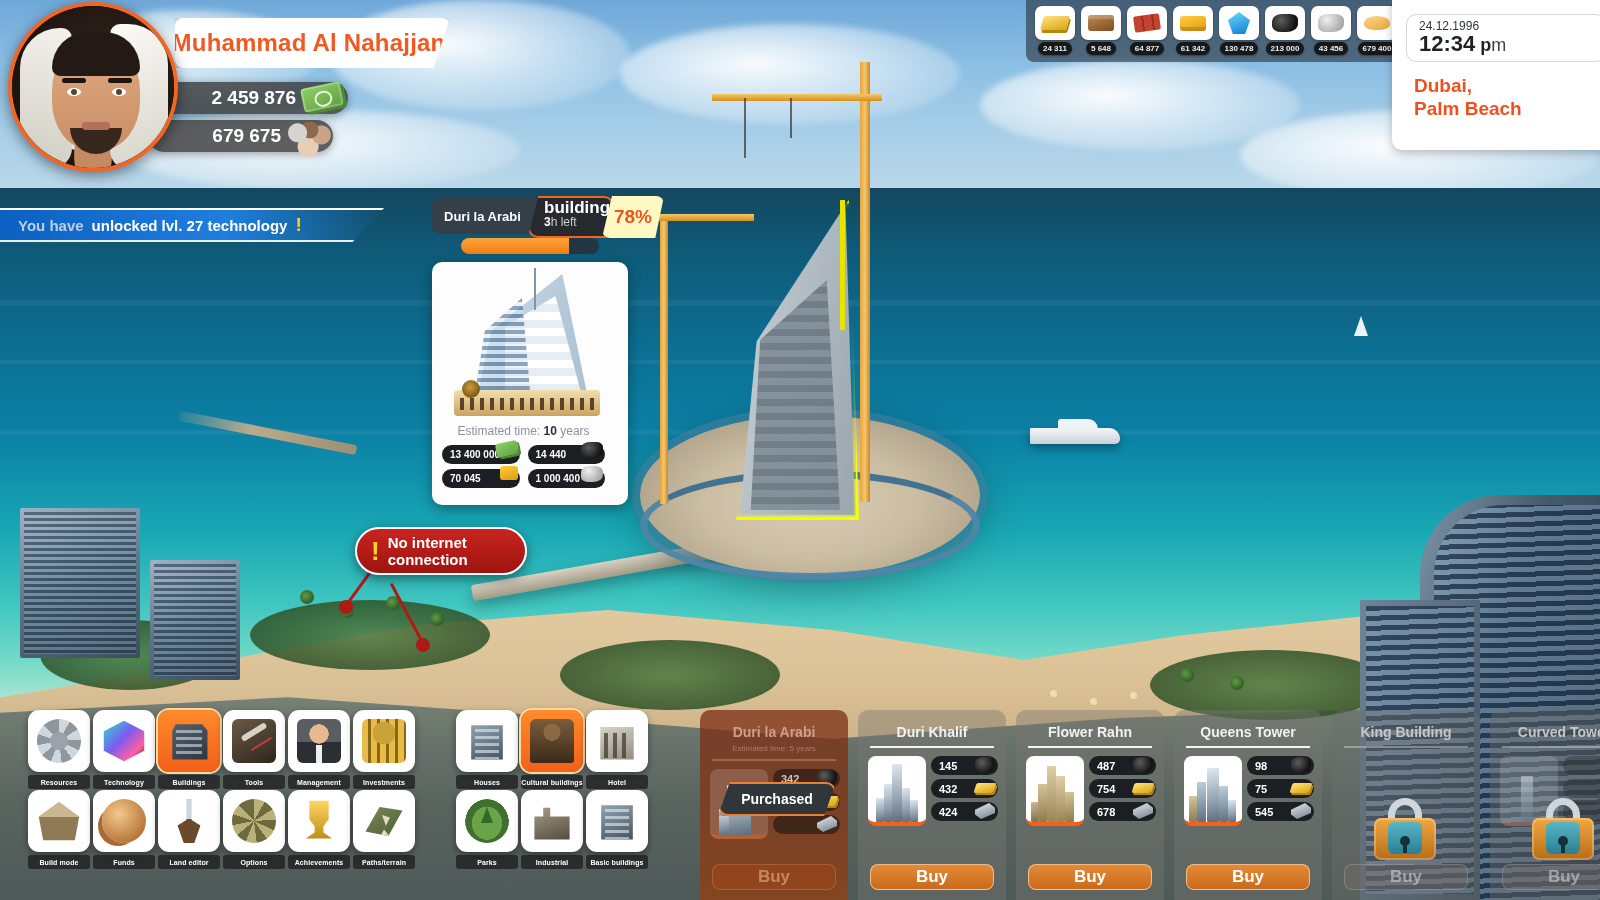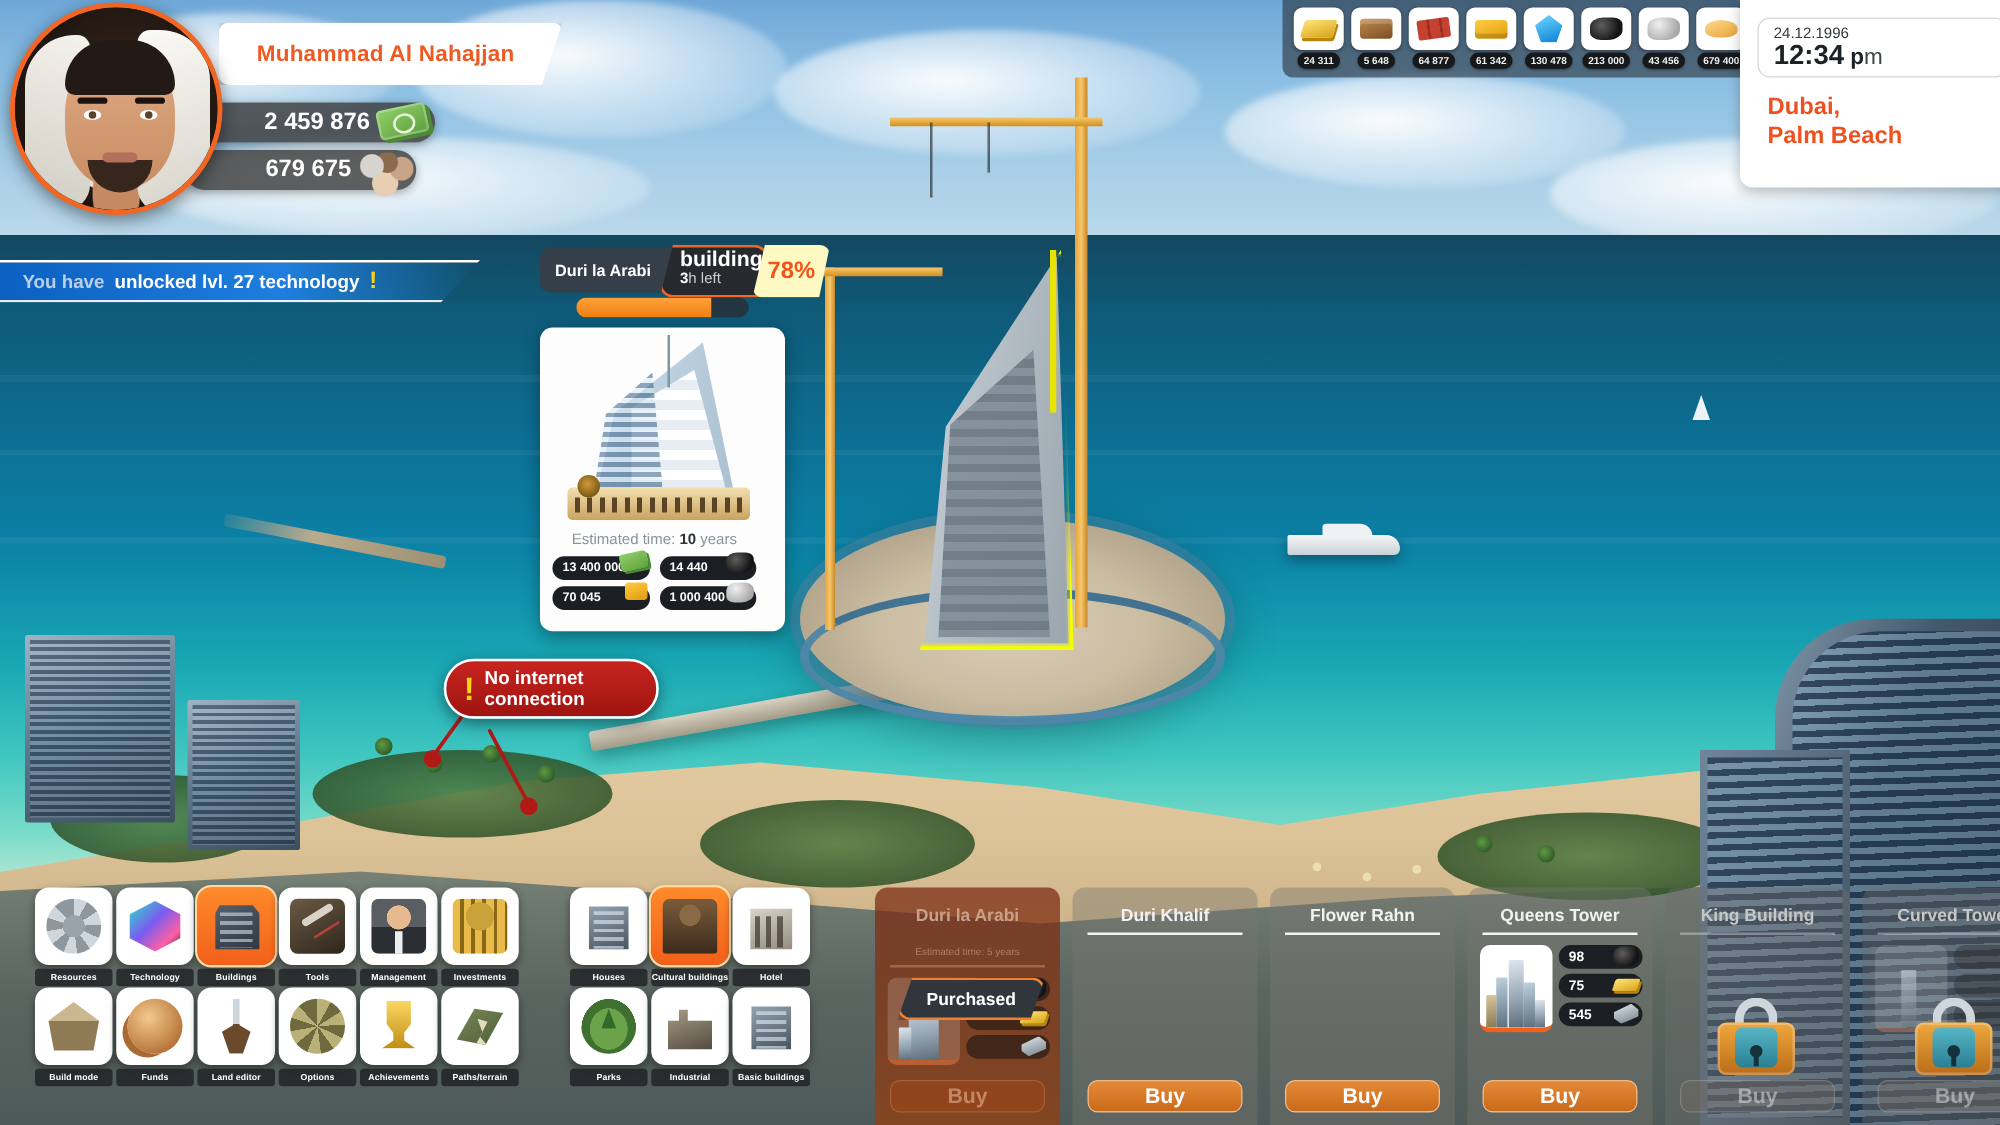--- a/index.html
+++ b/index.html
@@ -141,21 +141,21 @@
   
   #player-panel { position:absolute; left:0; top:0; }
   .name-plate{
     position:absolute; left:175px; top:18px; width:275px; height:50px;
     background:#fff; border-radius:8px 8px 8px 8px;
     clip-path: polygon(0 0, 100% 0, 94% 100%, 0 100%);
     display:flex; align-items:center; justify-content:center;
     box-shadow: 0 3px 10px rgba(0,0,0,.3);
   }
   .name-plate span{
-    color:#f05a22; font-weight:bold; font-size:18px; letter-spacing:.2px;
+    color:#f05a22; font-weight:bold; font-size:24px; letter-spacing:.2px;
     transform: translateX(-4px);
   }
   .avatar-ring{
     position:absolute; left:8px; top:2px; width:170px; height:170px; border-radius:50%;
     border:4px solid #f26522; overflow:hidden; background:#2a1d16;
     box-shadow: 0 4px 14px rgba(0,0,0,.45);
   }
   .avatar-face{
     position:absolute; inset:0;
     background:
@@ -419,21 +419,21 @@
     border-radius:10px 10px 0 0; overflow:hidden;
   }
   .card.purchased{ background: linear-gradient(180deg, rgba(120,40,16,.72), rgba(150,62,14,.72)); }
   .card.locked{ background: rgba(110,110,108,.4); }
   .card-title{
     text-align:center; color:#f2f2f2; font-weight:bold; font-size:14px;
     padding-top:14px;
   }
   .card.purchased .card-title{ color:#c9a08a; }
   .card.locked .card-title{ color:#c7c7c4; }
-  .card-sub{ text-align:center; color:#b07c63; font-size:8px; margin-top:17px; }
+  .card-sub{ text-align:center; color:#b07c63; font-size:8px; margin-top:4px; }
   .card-rule{ height:2px; background:#fff; margin:6px 12px 0 12px; opacity:.92; }
   .card.purchased .card-rule{ background:rgba(255,180,140,.35); }
   .card.locked .card-rule{ background:rgba(255,255,255,.35); }
   .card-body{ display:flex; gap:5px; padding:8px 8px 0 10px; }
   .card-thumb{
     width:58px; height:70px; background:#fff; border-radius:8px;
     border-bottom:4px solid #f2601a; position:relative; overflow:hidden;
     display:flex; align-items:flex-end; justify-content:center;
   }
   .card.purchased .card-thumb{ background:rgba(255,255,255,.16); border-bottom-color:rgba(242,96,26,.4); }
@@ -856,26 +856,76 @@
           </div>
       </div>
     </div>
     <div class="purchased-badge">Purchased</div>
     <div class="card-buy">Buy</div>
   </div>
 
   <div class="card">
     <div class="card-title">Duri Khalif</div>
     <div class="card-rule"></div>
+    <div class="card-body">
+      <div class="card-thumb">
+        <div class="th">
+          <i style="left:21px;width:10px;height:58px;"></i>
+          <i style="left:13px;width:8px;height:38px;"></i>
+          <i style="left:31px;width:8px;height:34px;"></i>
+          <i style="left:5px;width:8px;height:24px;"></i>
+          <i style="left:39px;width:8px;height:22px;"></i>
+        </div>
+      </div>
+      <div class="card-stats">
+        <div class="cstat">
+            <span>145</span>
+            <span class="cs-i cs-coal"></span>
+          </div>
+        <div class="cstat">
+            <span>432</span>
+            <span class="cs-i cs-gold"></span>
+          </div>
+        <div class="cstat">
+            <span>424</span>
+            <span class="cs-i cs-steel"></span>
+          </div>
+      </div>
+    </div>
     <div class="card-buy">Buy</div>
   </div>
 
   <div class="card">
     <div class="card-title">Flower Rahn</div>
     <div class="card-rule"></div>
+    <div class="card-body">
+      <div class="card-thumb">
+        <div class="th">
+          <i style="left:18px;width:9px;height:56px;background:linear-gradient(170deg,#e0cfa8,#9a8455);"></i>
+          <i style="left:27px;width:9px;height:46px;background:linear-gradient(170deg,#e0cfa8,#9a8455);"></i>
+          <i style="left:9px;width:9px;height:38px;background:linear-gradient(170deg,#d6c49c,#8d7a4e);"></i>
+          <i style="left:36px;width:9px;height:30px;background:linear-gradient(170deg,#d6c49c,#8d7a4e);"></i>
+          <i style="left:2px;width:7px;height:20px;background:linear-gradient(170deg,#cbb990,#80704a);"></i>
+        </div>
+      </div>
+      <div class="card-stats">
+        <div class="cstat">
+            <span>487</span>
+            <span class="cs-i cs-coal"></span>
+          </div>
+        <div class="cstat">
+            <span>754</span>
+            <span class="cs-i cs-gold"></span>
+          </div>
+        <div class="cstat">
+            <span>678</span>
+            <span class="cs-i cs-steel"></span>
+          </div>
+      </div>
+    </div>
     <div class="card-buy">Buy</div>
   </div>
 
   <div class="card">
     <div class="card-title">Queens Tower</div>
     <div class="card-rule"></div>
     <div class="card-body">
       <div class="card-thumb">
         <div class="th">
           <i style="left:20px;width:12px;height:54px;"></i>

